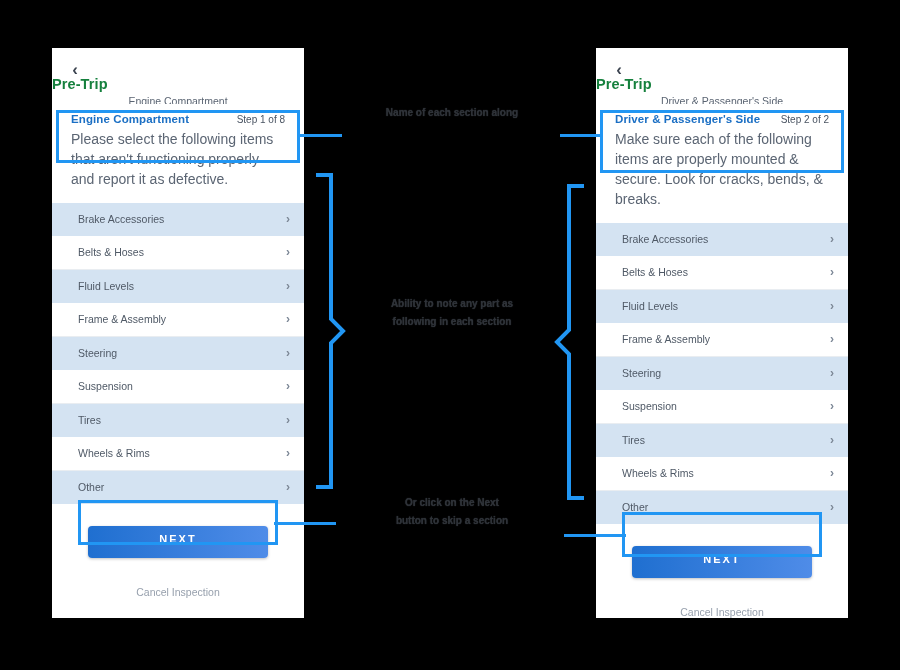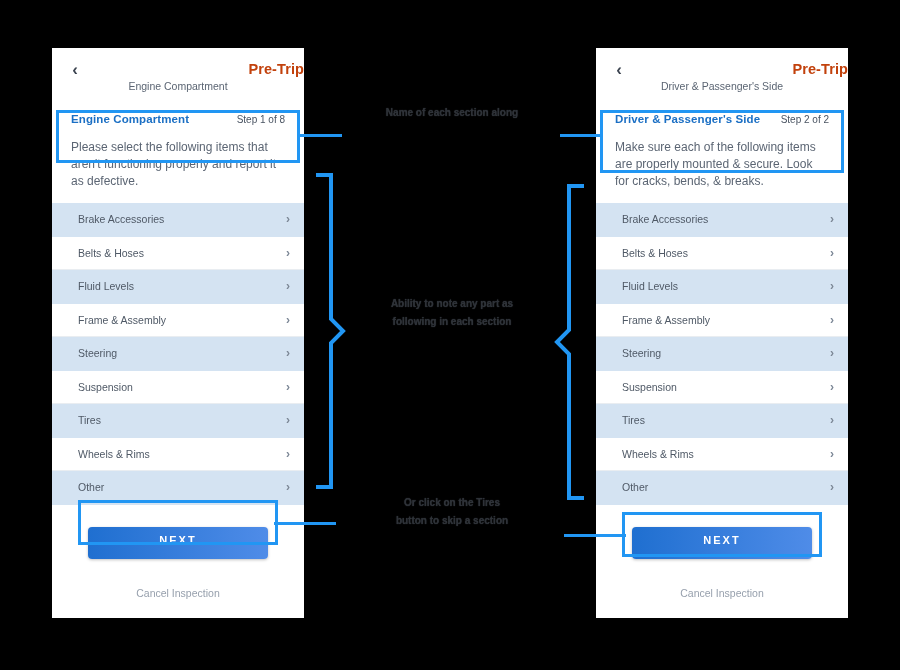--- a/index.html
+++ b/index.html
@@ -18,39 +18,39 @@
   #phone-right{left:596px;top:48px;width:252px;height:570px;}
 
   
   .navbar{position:relative;height:56px;background:#ffffff;}
   .nav-back{
     position:absolute;left:14px;top:12px;width:18px;height:20px;
     color:#3c4450;font-size:17px;line-height:20px;text-align:center;
     font-weight:600;
   }
   .nav-title{
-    text-align:right;font-size:14.5px;font-weight:bold;color:#c2410c;
-    padding-top:13px;letter-spacing:.1px;
+    text-align:left;font-size:14.5px;font-weight:bold;color:#15803d;
+    padding-top:28px;letter-spacing:.1px;
   }
   .nav-sub{
     text-align:center;font-size:10.5px;color:#5b6573;margin-top:3px;
   }
 
   
   .section-card{
     position:relative;margin:0 8px;padding:9px 11px 11px 11px;
     background:#ffffff;
   }
   .section-top{display:flex;justify-content:space-between;align-items:baseline;}
   .section-name{
     color:#1b6fc4;font-size:11.5px;font-weight:bold;letter-spacing:.1px;
   }
   .section-step{color:#4a5462;font-size:10px;white-space:nowrap;}
   .section-desc{
-    margin-top:14px;color:#5b6573;font-size:12px;line-height:1.42;
+    margin-top:5px;color:#5b6573;font-size:14px;line-height:1.42;
   }
 
   
   .hl{
     position:absolute;border:3px solid #2196f3;box-sizing:border-box;
     pointer-events:none;
   }
   #hl-left-head{left:56px;top:110px;width:244px;height:53px;}
   #hl-right-head{left:600px;top:110px;width:244px;height:63px;}
   #hl-left-next{left:78px;top:500px;width:200px;height:45px;}
@@ -242,17 +242,17 @@
   </svg>
 
   <div class="anno" id="anno-1">
     <div>Name of each section along</div>
   </div>
   <div class="anno" id="anno-2">
     <div>Ability to note any part as</div>
     <div>following in each section</div>
   </div>
   <div class="anno" id="anno-3">
-    <div>Or click on the Tires</div>
+    <div>Or click on the Next</div>
     <div>button to skip a section</div>
   </div>
 
 </div>
 
 </body></html>

